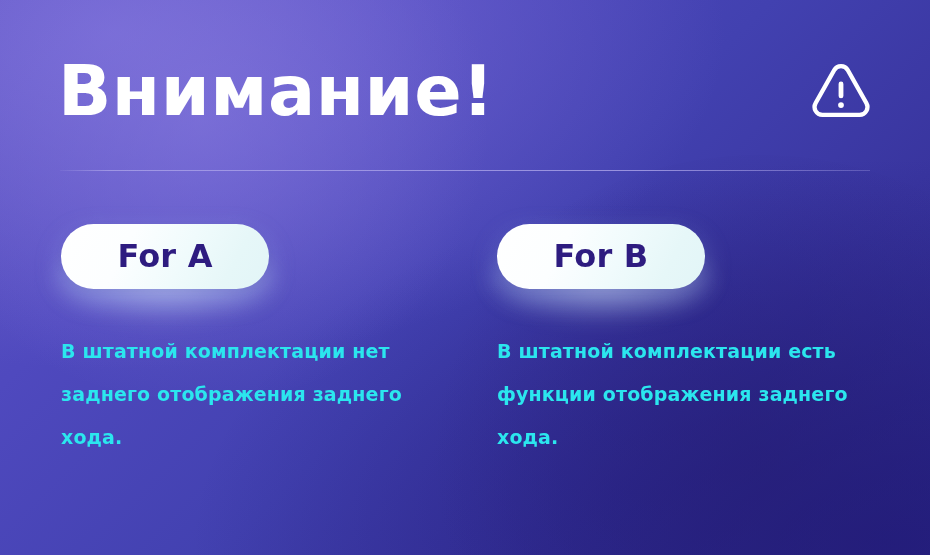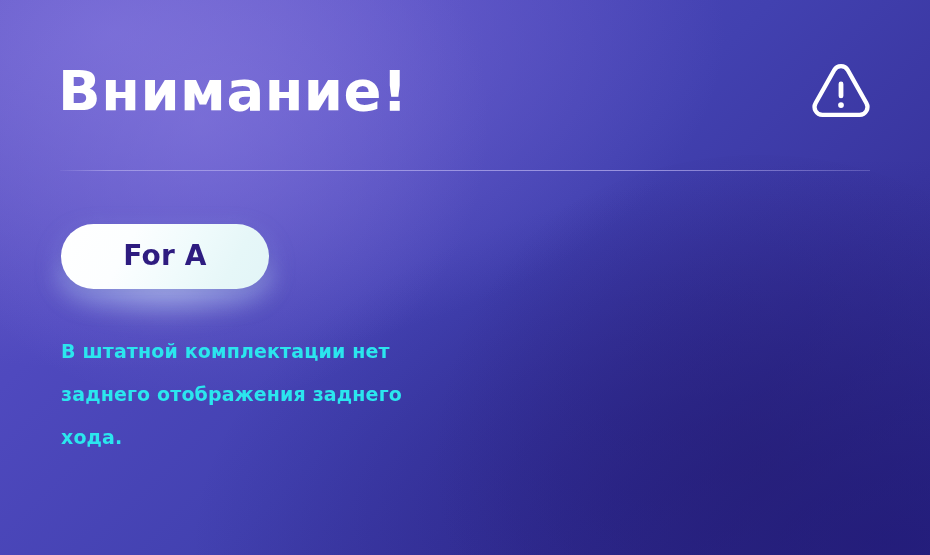--- a/index.html
+++ b/index.html
@@ -45,21 +45,21 @@
     background: radial-gradient(circle at 50% 50%, rgba(38,30,118,0.55) 0%, rgba(38,30,118,0.0) 70%);
     pointer-events: none;
   }
 
   .title {
     position: absolute;
     left: 58px;
     top: 52px;
     margin: 0;
     color: #FFFFFF;
-    font-size: 56px;
+    font-size: 70px;
     line-height: 78px;
     font-weight: 700;
     letter-spacing: 0.5px;
     white-space: nowrap;
   }
 
   .warn-icon {
     position: absolute;
     right: 58px;
     top: 60px;
@@ -130,21 +130,21 @@
     box-shadow:
       0 10px 26px rgba(170,195,240,0.35),
       0 2px 6px rgba(60,50,150,0.16);
     display: flex;
     align-items: center;
     justify-content: center;
   }
 
   .pill-label {
     color: #2E1C80;
-    font-size: 28px;
+    font-size: 32px;
     font-weight: 700;
     letter-spacing: 0.2px;
     line-height: 1;
     margin-top: -1px;
   }
 
   .body-text {
     position: absolute;
     top: 106px;
     left: 0;
@@ -183,15 +183,24 @@
     <div class="col col-a">
       <div class="pill-wrap">
         <div class="pill-glow"></div>
         <div class="pill">
           <span class="pill-label">For A</span>
         </div>
       </div>
       <p class="body-text">В штатной комплектации нет заднего отображения заднего хода.</p>
     </div>
 
+    <div class="col col-b">
+      <div class="pill-wrap">
+        <div class="pill-glow"></div>
+        <div class="pill">
+          <span class="pill-label">For B</span>
+        </div>
+      </div>
+      <p class="body-text">В штатной комплектации есть функции отображения заднего хода.</p>
+    </div>
 
   </div>
 </div>
 
 </body></html>

